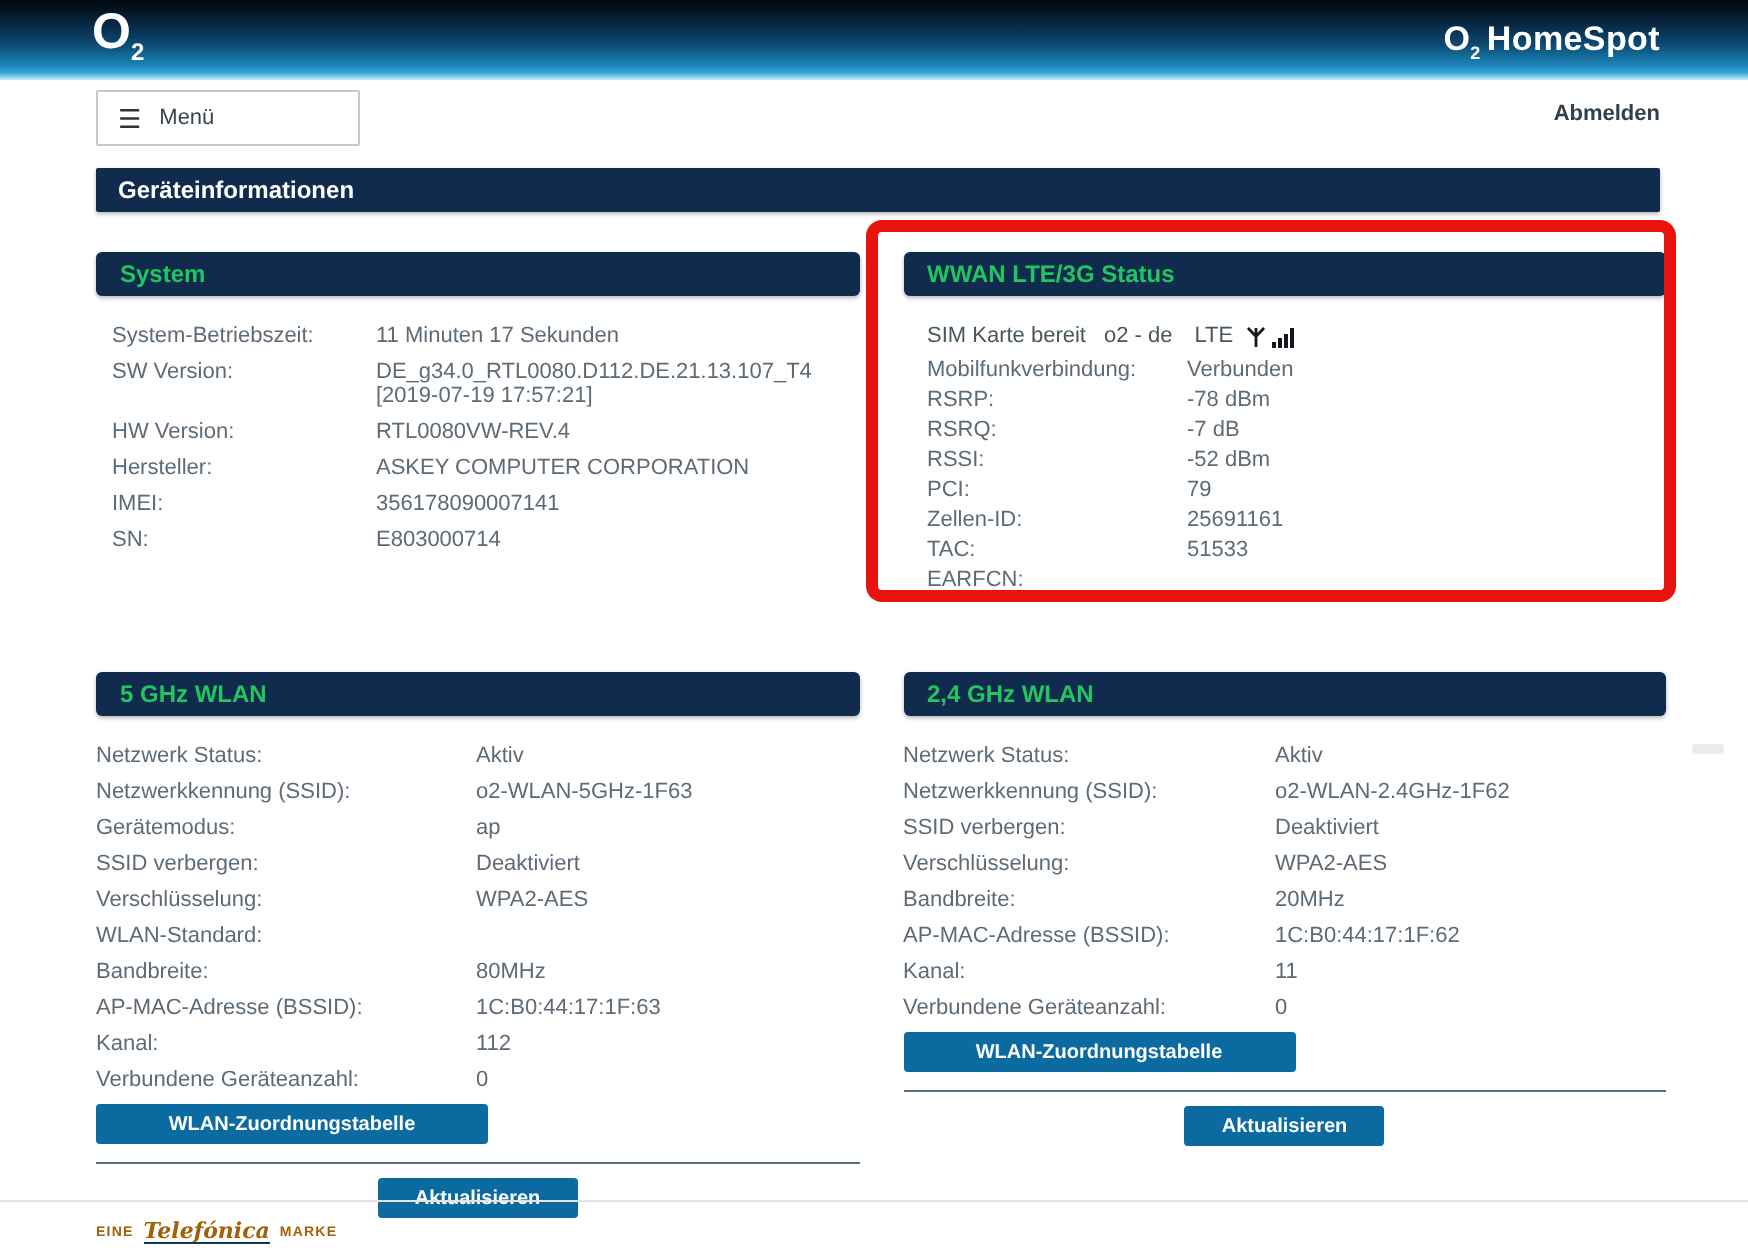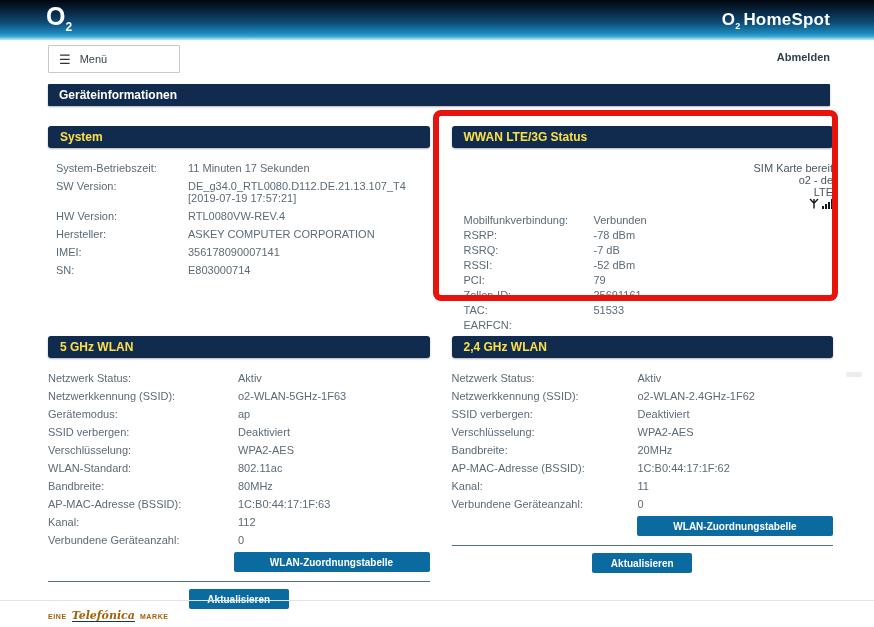--- a/index.html
+++ b/index.html
@@ -39,55 +39,55 @@
   .title-bar{
     margin:11px 44px 0 48px;height:22px;line-height:22px;
     background:var(--navy);color:#fff;font-size:12px;font-weight:bold;
     padding-left:11px;border-radius:1px;box-shadow:0 1px 2px rgba(0,0,0,.3);
   }
   
   .grid{margin:0 41px 0 48px;display:flex;gap:22px}
   .row1{margin-top:20px;height:210px}
   .card{flex:1;min-width:0}
   .card-head{
-    height:22px;line-height:22px;background:var(--navy);color:#fde047;
+    height:22px;line-height:22px;background:var(--navy);color:#22c55e;
     font-size:12px;font-weight:bold;padding-left:12px;border-radius:3px;
     box-shadow:0 1px 2px rgba(0,0,0,.3);
   }
   .rows{margin-top:14px;font-size:11px;color:var(--text)}
   .info-row{display:flex;margin-bottom:6px;line-height:12px}
   .sys .info-row{padding-left:8px}
   .sys .info-label{flex:0 0 132px}
   .wwan{margin-top:4px}
   .wwan .info-row{padding-left:12px;margin-bottom:3px}
   .wwan .info-label{flex:0 0 130px}
   .wl5 .info-label{flex:0 0 190px}
   .wl24 .info-label{flex:0 0 186px}
   .info-label{flex-shrink:0}
   .info-value{flex:1;word-wrap:break-word}
   
   .sim-line{
     margin-top:14px;padding-left:12px;font-size:11px;color:#47565f;
-    display:flex;align-items:flex-end;margin-bottom:5px;line-height:12px;flex-direction:column;
+    display:flex;align-items:flex-end;margin-bottom:5px;line-height:12px;
   }
   .sim-line .op{margin-left:9px}
   .sim-line .nettype{margin-left:11px}
   .signal{display:inline-flex;align-items:flex-end;margin-left:6px;gap:1px}
   .signal svg{margin-right:2px}
   .bar{width:2px;background:#14181c;display:inline-block}
   .b1{height:3px}.b2{height:5px}.b3{height:7px}.b4{height:10px}
   
   .btn{
     background:var(--btn);color:#fff;border:none;border-radius:2px;height:20px;
     font-family:inherit;font-size:10px;font-weight:bold;cursor:pointer;
   }
   .btn-table{width:196px}
   .btn-refresh{width:100px}
   .btn-row{display:flex}
-  .btn-row.right{justify-content:flex-end;margin-top:3px}
+  .btn-row.right{margin-top:3px}
   .btn-row.center{justify-content:center;margin-top:7px}
   .card-divider{border:none;border-top:1px solid #57707e;margin:9px 0 0 0}
   
   .highlight{
     position:absolute;left:433px;top:110px;width:405px;height:191px;
     border:6px solid var(--red);border-radius:8px;pointer-events:none;
   }
   
   .scroll-dash{position:absolute;right:12px;top:372px;width:16px;height:5px;background:#ececec;border-radius:2px}
   footer{
@@ -220,21 +220,20 @@
         <div class="info-row">
           <span class="info-label">SSID verbergen:</span>
           <span class="info-value">Deaktiviert</span>
         </div>
         <div class="info-row">
           <span class="info-label">Verschlüsselung:</span>
           <span class="info-value">WPA2-AES</span>
         </div>
         <div class="info-row">
           <span class="info-label">WLAN-Standard:</span>
-          <span class="info-value">802.11ac</span>
         </div>
         <div class="info-row">
           <span class="info-label">Bandbreite:</span>
           <span class="info-value">80MHz</span>
         </div>
         <div class="info-row">
           <span class="info-label">AP-MAC-Adresse (BSSID):</span>
           <span class="info-value">1C:B0:44:17:1F:63</span>
         </div>
         <div class="info-row">

